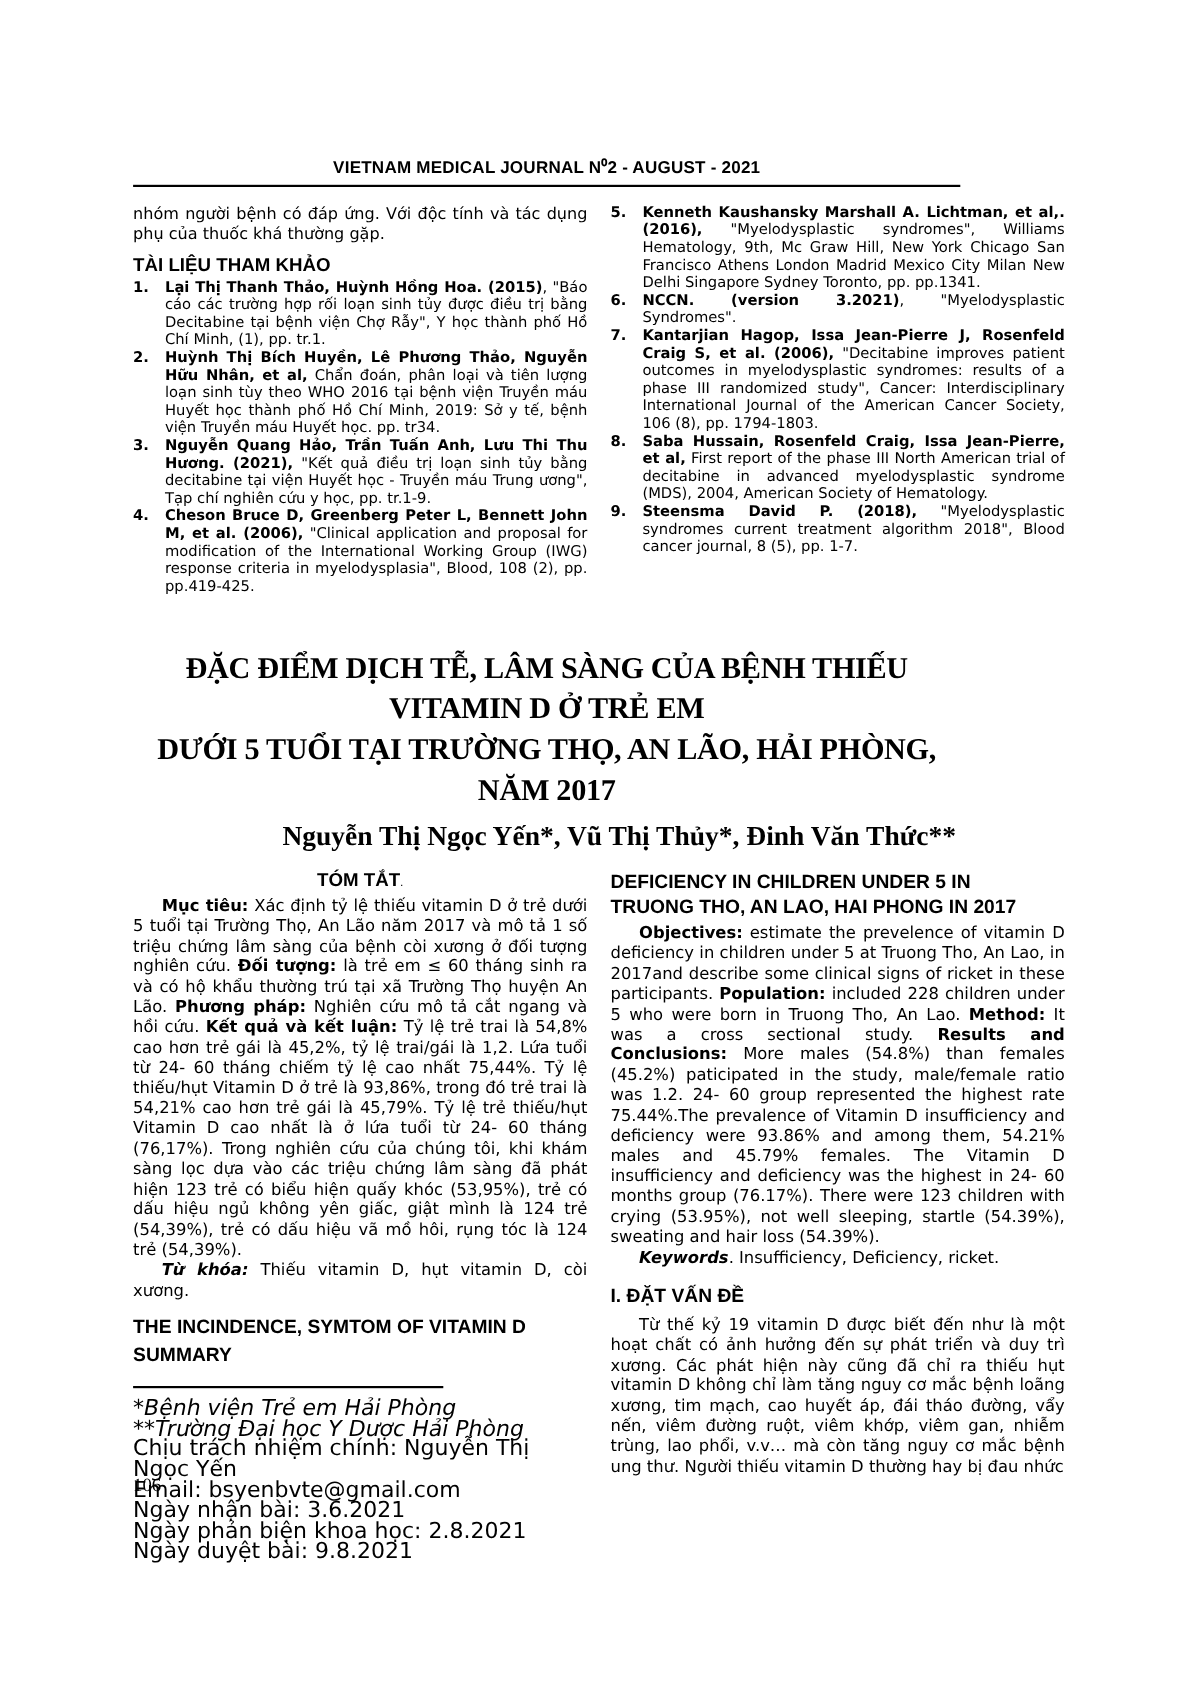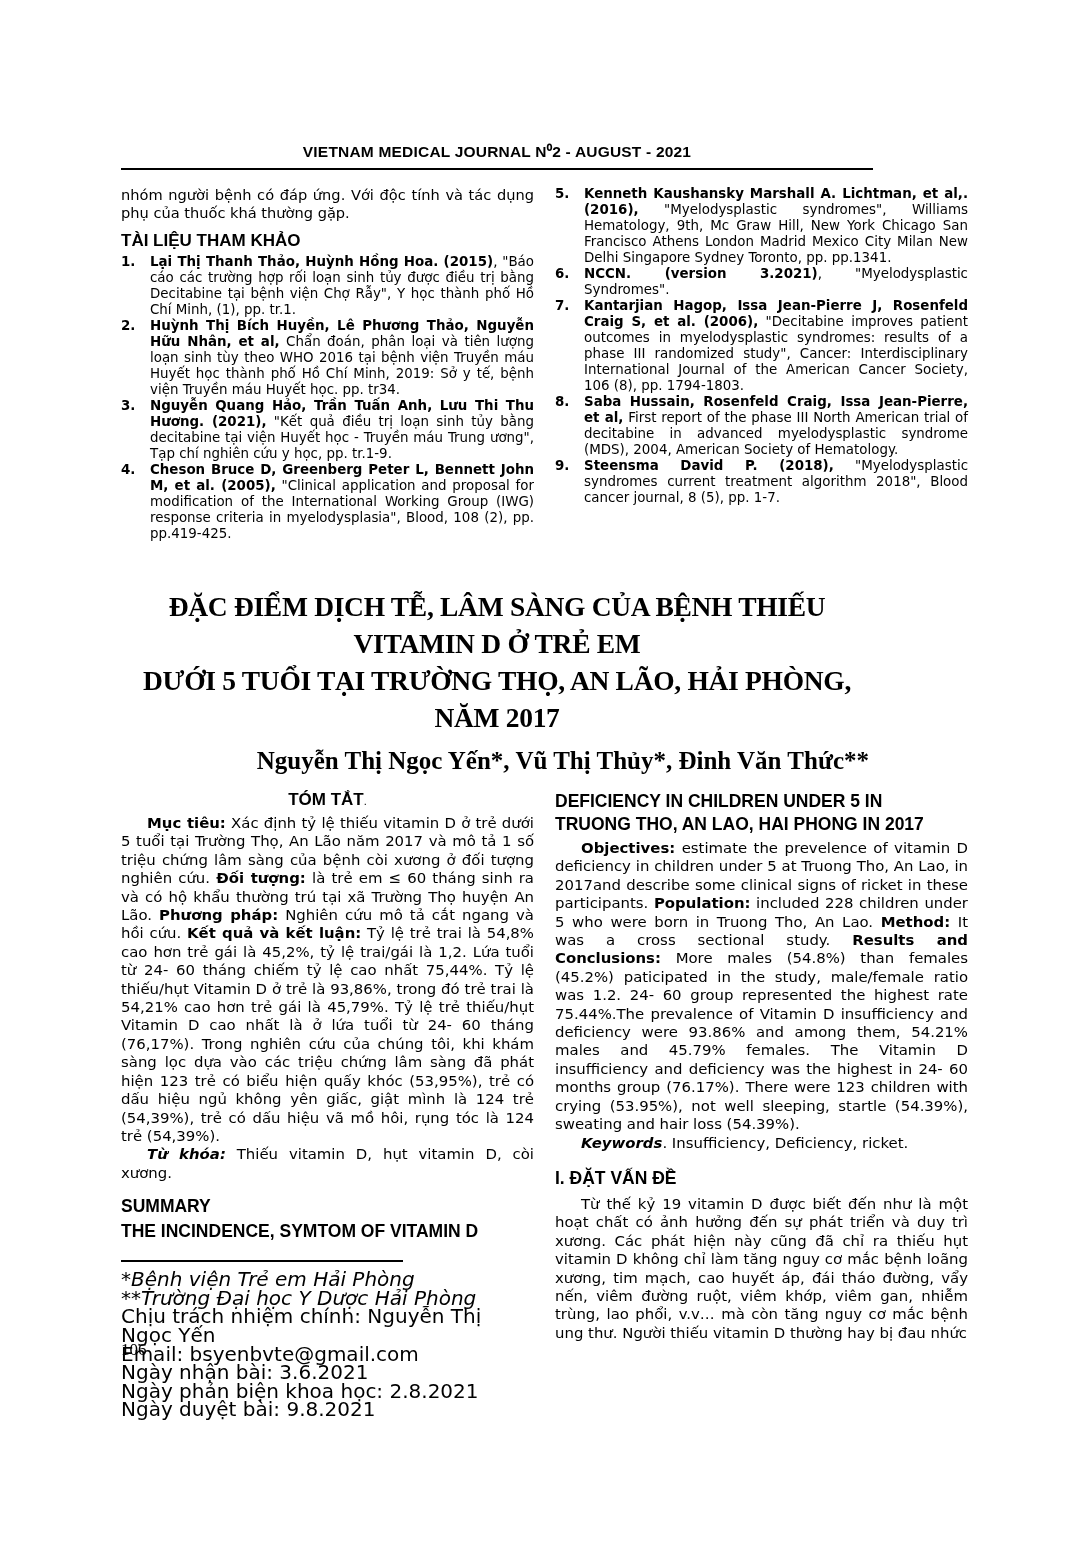--- a/index.html
+++ b/index.html
@@ -127,21 +127,21 @@
   <div class="header-title">VIETNAM MEDICAL JOURNAL N⁰2 - AUGUST - 2021</div>
 
   <div class="cols section-refs">
     <div class="col">
       <p class="prev-para">nhóm người bệnh có đáp ứng. Với độc tính và tác dụng phụ của thuốc khá thường gặp.</p>
       <div class="refs-heading">TÀI LIỆU THAM KHẢO</div>
 
       <div class="ref"><span class="ref-num">1.</span><span><span class="b">Lại Thị Thanh Thảo, Huỳnh Hồng Hoa. (2015)</span><span>, "Báo cáo các trường hợp rối loạn sinh tủy được điều trị bằng Decitabine tại bệnh viện Chợ Rẫy", Y học thành phố Hồ Chí Minh,  (1),  pp. tr.1.</span></span></div>
       <div class="ref"><span class="ref-num">2.</span><span><span class="b">Huỳnh Thị Bích Huyền, Lê Phương Thảo, Nguyễn Hữu Nhân, et al,</span><span> Chẩn đoán, phân loại và tiên lượng loạn sinh tùy theo WHO 2016 tại bệnh viện Truyền máu Huyết học thành phố Hồ Chí Minh, 2019: Sở y tế, bệnh viện Truyền máu Huyết học. pp. tr34.</span></span></div>
       <div class="ref"><span class="ref-num">3.</span><span><span class="b">Nguyễn Quang Hảo, Trần Tuấn Anh,  Lưu Thi Thu Hương. (2021),</span><span> "Kết quả điều trị loạn sinh tủy bằng decitabine tại viện Huyết học - Truyền máu Trung ương", Tạp chí nghiên cứu y học,  pp. tr.1-9.</span></span></div>
-      <div class="ref"><span class="ref-num">4.</span><span><span class="b">Cheson Bruce D, Greenberg Peter L, Bennett John M, et al. (2005),</span><span> "Clinical application and proposal for modification of the International Working Group (IWG) response criteria in myelodysplasia", Blood,  108  (2),  pp. pp.419-425.</span></span></div>
+      <div class="ref"><span class="ref-num">4.</span><span><span class="b">Cheson Bruce D, Greenberg Peter L, Bennett John M, et al. (2006),</span><span> "Clinical application and proposal for modification of the International Working Group (IWG) response criteria in myelodysplasia", Blood,  108  (2),  pp. pp.419-425.</span></span></div>
     </div>
 
     <div class="col">
       <div class="ref"><span class="ref-num">5.</span><span><span class="b">Kenneth Kaushansky Marshall A. Lichtman, et al,. (2016),</span><span> "Myelodysplastic syndromes", Williams Hematology, 9th, Mc Graw Hill, New York Chicago San Francisco Athens London Madrid Mexico City Milan New Delhi Singapore Sydney Toronto, pp. pp.1341.</span></span></div>
       <div class="ref"><span class="ref-num">6.</span><span><span class="b">NCCN.  (version  3.2021)</span><span>,  "Myelodysplastic Syndromes".</span></span></div>
       <div class="ref"><span class="ref-num">7.</span><span><span class="b">Kantarjian Hagop, Issa Jean-Pierre J, Rosenfeld Craig S, et al. (2006),</span><span> "Decitabine improves patient outcomes in myelodysplastic syndromes: results of a phase III randomized study", Cancer: Interdisciplinary International Journal of the American Cancer Society,  106  (8), pp. 1794-1803.</span></span></div>
       <div class="ref"><span class="ref-num">8.</span><span><span class="b">Saba Hussain, Rosenfeld Craig, Issa Jean-Pierre, et al,</span><span> First report of the phase III North American trial of decitabine in advanced myelodysplastic syndrome (MDS), 2004, American Society of Hematology.</span></span></div>
       <div class="ref"><span class="ref-num">9.</span><span><span class="b">Steensma David P. (2018),</span><span> "Myelodysplastic syndromes current treatment algorithm 2018", Blood cancer journal,  8  (5),  pp. 1-7.</span></span></div>
     </div>
   </div>
@@ -153,22 +153,22 @@
   <div class="authors">Nguyễn Thị Ngọc Yến*, Vũ Thị Thủy*, Đinh Văn Thức**</div>
 
   <div class="cols section-body">
 
     <div class="col">
       <div class="h-sec"><span>TÓM TẮT</span><span class="h-dot">.</span></div>
       <p class="para indent"><span class="b">Mục tiêu:</span><span> Xác định tỷ lệ thiếu vitamin D ở trẻ dưới 5 tuổi tại Trường Thọ, An Lão năm 2017 và mô tả 1 số triệu chứng lâm sàng của bệnh còi xương ở đối tượng nghiên cứu. </span><span class="b">Đối tượng:</span><span> là trẻ em ≤ 60 tháng sinh ra và có hộ khẩu thường trú tại xã Trường Thọ huyện An Lão. </span><span class="b">Phương pháp:</span><span> Nghiên cứu mô tả cắt ngang và hồi cứu. </span><span class="b">Kết quả và kết luận:</span><span> Tỷ lệ trẻ trai là 54,8% cao hơn trẻ gái là 45,2%, tỷ lệ trai/gái là 1,2. Lứa tuổi từ 24- 60 tháng chiếm tỷ lệ cao nhất 75,44%.  Tỷ lệ thiếu/hụt Vitamin D ở trẻ là 93,86%, trong đó trẻ trai là 54,21% cao hơn trẻ gái là 45,79%. Tỷ lệ trẻ thiếu/hụt Vitamin D cao nhất là ở lứa tuổi từ 24- 60 tháng (76,17%). Trong nghiên cứu của chúng tôi, khi khám sàng lọc dựa vào các triệu chứng lâm sàng đã phát hiện 123 trẻ có biểu hiện quấy khóc (53,95%), trẻ có dấu hiệu ngủ không yên giấc, giật mình là 124 trẻ (54,39%), trẻ có dấu hiệu vã mồ hôi, rụng tóc là 124 trẻ (54,39%).</span></p>
       <p class="para indent kw"><span class="b i">Từ khóa:</span><span> Thiếu vitamin D, hụt vitamin D, còi xương.</span></p>
 
       <div class="summary-block">
+        <div class="summary-line">THE INCINDENCE, SYMTOM OF VITAMIN D</div>
         <div class="summary-line">SUMMARY</div>
-        <div class="summary-line">THE INCINDENCE, SYMTOM OF VITAMIN D</div>
       </div>
 
       <div class="footnote">
         <div class="fn-rule"></div>
         <div class="fn-line i">*Bệnh viện Trẻ em Hải Phòng</div>
         <div class="fn-line i">**Trường Đại học Y Dược Hải Phòng</div>
         <div class="fn-line">Chịu trách nhiệm chính: Nguyễn Thị Ngọc Yến</div>
         <div class="fn-line">Email: bsyenbvte@gmail.com</div>
         <div class="fn-line">Ngày nhận bài: 3.6.2021</div>
         <div class="fn-line">Ngày phản biện khoa học: 2.8.2021</div>

